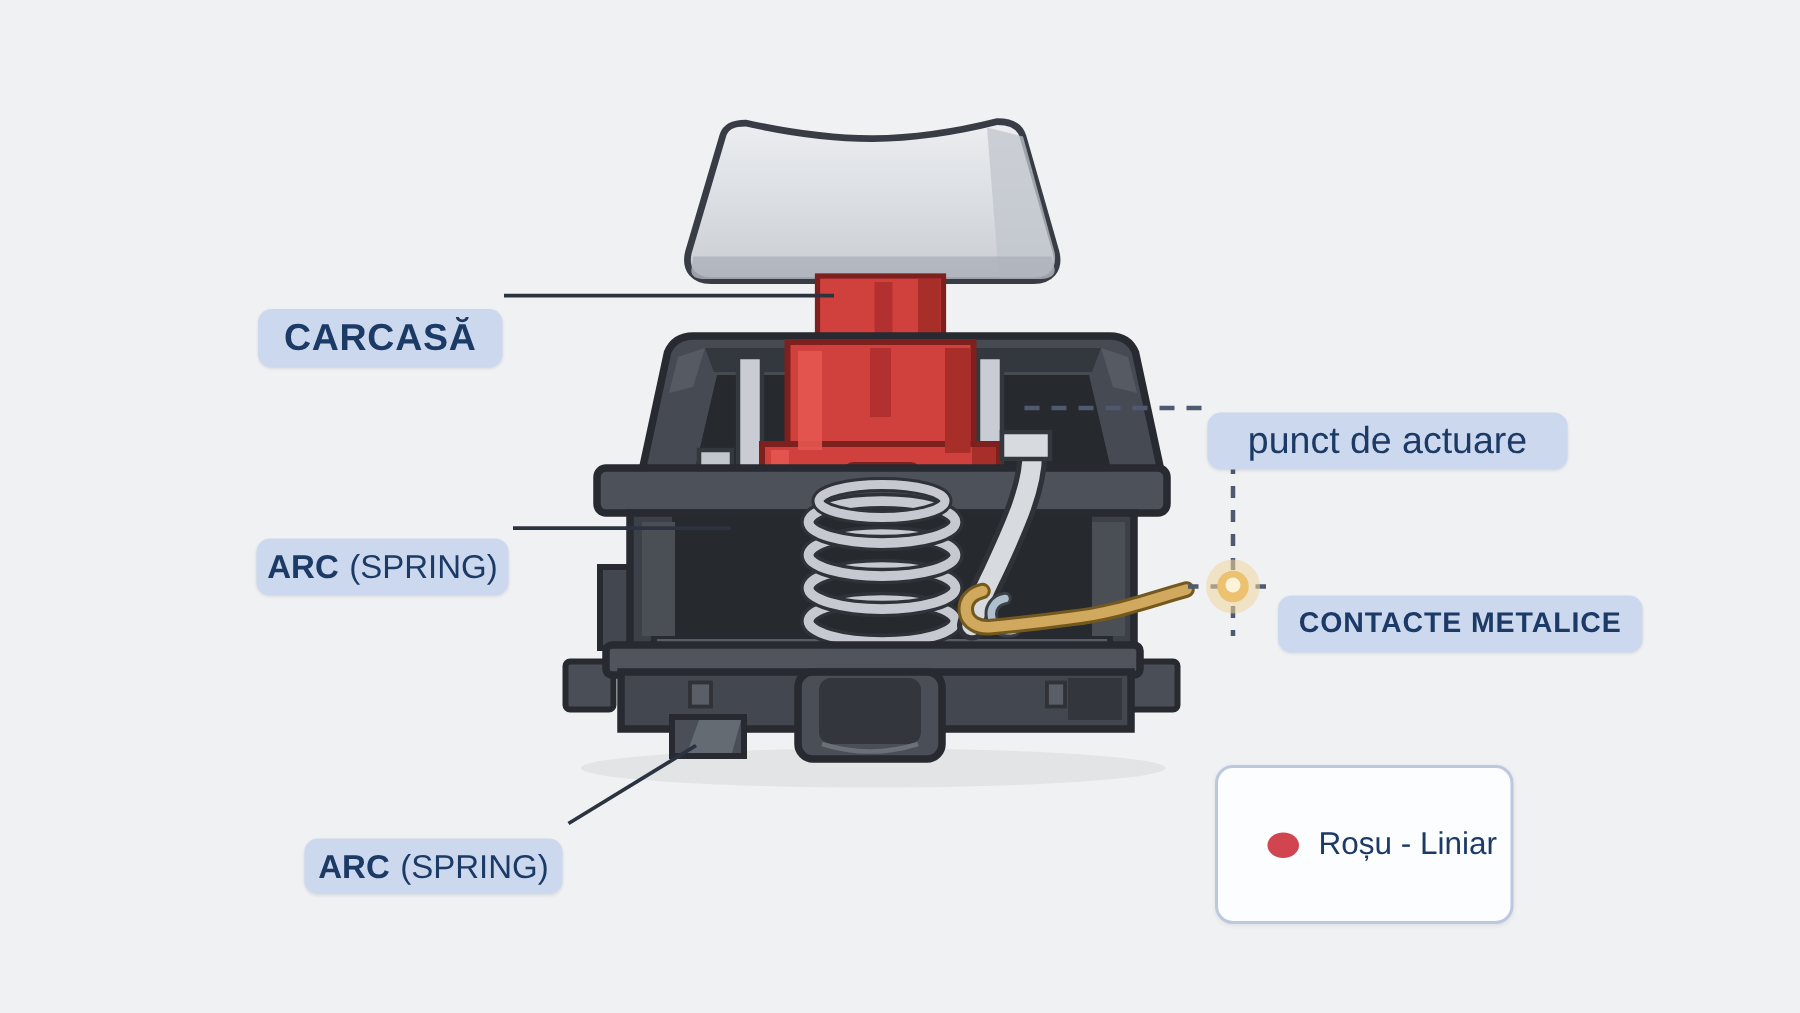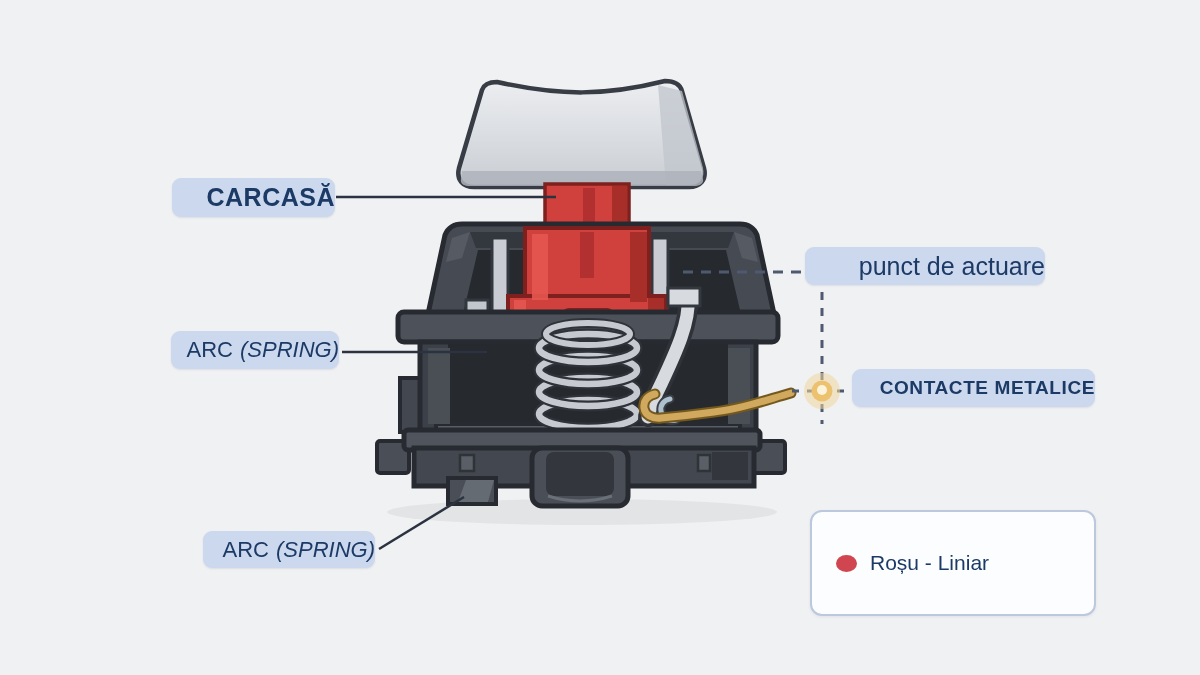--- a/index.html
+++ b/index.html
@@ -9,40 +9,41 @@
     font-family:"Liberation Sans",sans-serif;
   }
   .stage{position:relative;width:1200px;height:675px;}
   .stage svg{position:absolute;left:0;top:0;}
 
   .pill{
     position:absolute;
     background:var(--label-pill-bg,#ccd8ed);
     color:var(--label-text,#1c3a66);
     border-radius:9px;
-    display:flex;align-items:center;justify-content:flex-end;
+    display:flex;align-items:center;justify-content:center;
     box-shadow:0 1px 2px rgba(30,50,90,.10);
     white-space:nowrap;
+    margin-top:28px;
   }
-  .pill .strong{font-weight:400;}
-  .pill .rest{font-weight:400;margin-left:7px;font-style:italic;}
+  .pill .strong{font-weight:700;}
+  .pill .rest{font-weight:400;margin-left:7px;}
 
   #lbl-carcasa{left:172px;top:178px;width:163px;height:39px;font-size:25px;font-weight:800;letter-spacing:.5px;}
   #lbl-arc-left{left:171px;top:331px;width:168px;height:38px;font-size:22px;}
   #lbl-punct{left:805px;top:247px;width:240px;height:38px;font-size:25px;font-weight:400;}
   #lbl-contacte{left:852px;top:369px;width:243px;height:38px;font-size:19px;font-weight:600;letter-spacing:.6px;}
   #lbl-arc-bottom{left:203px;top:531px;width:172px;height:37px;font-size:22px;}
 
   .legend{
-    position:absolute;left:810px;top:510px;width:286px;height:106px;
+    position:absolute;left:810px;top:510px;width:199px;height:106px;
     background:var(--legend-bg,#fcfdff);
     border:2px solid var(--legend-border,#bcc8de);
     border-radius:12px;
     box-sizing:border-box;
-    display:flex;flex-direction:column;justify-content:center;
+    display:flex;flex-direction:row;justify-content:center;
     padding-left:24px;gap:0;
     box-shadow:0 1px 3px rgba(30,50,90,.08);
   }
   .legend-row{display:flex;align-items:center;gap:13px;}
   .legend-dot{width:21px;height:17px;border-radius:50%;flex:0 0 auto;}
   .legend-text{font-size:21px;color:var(--label-text,#16325c);}
 </style>
 </head>
 <body>
 

